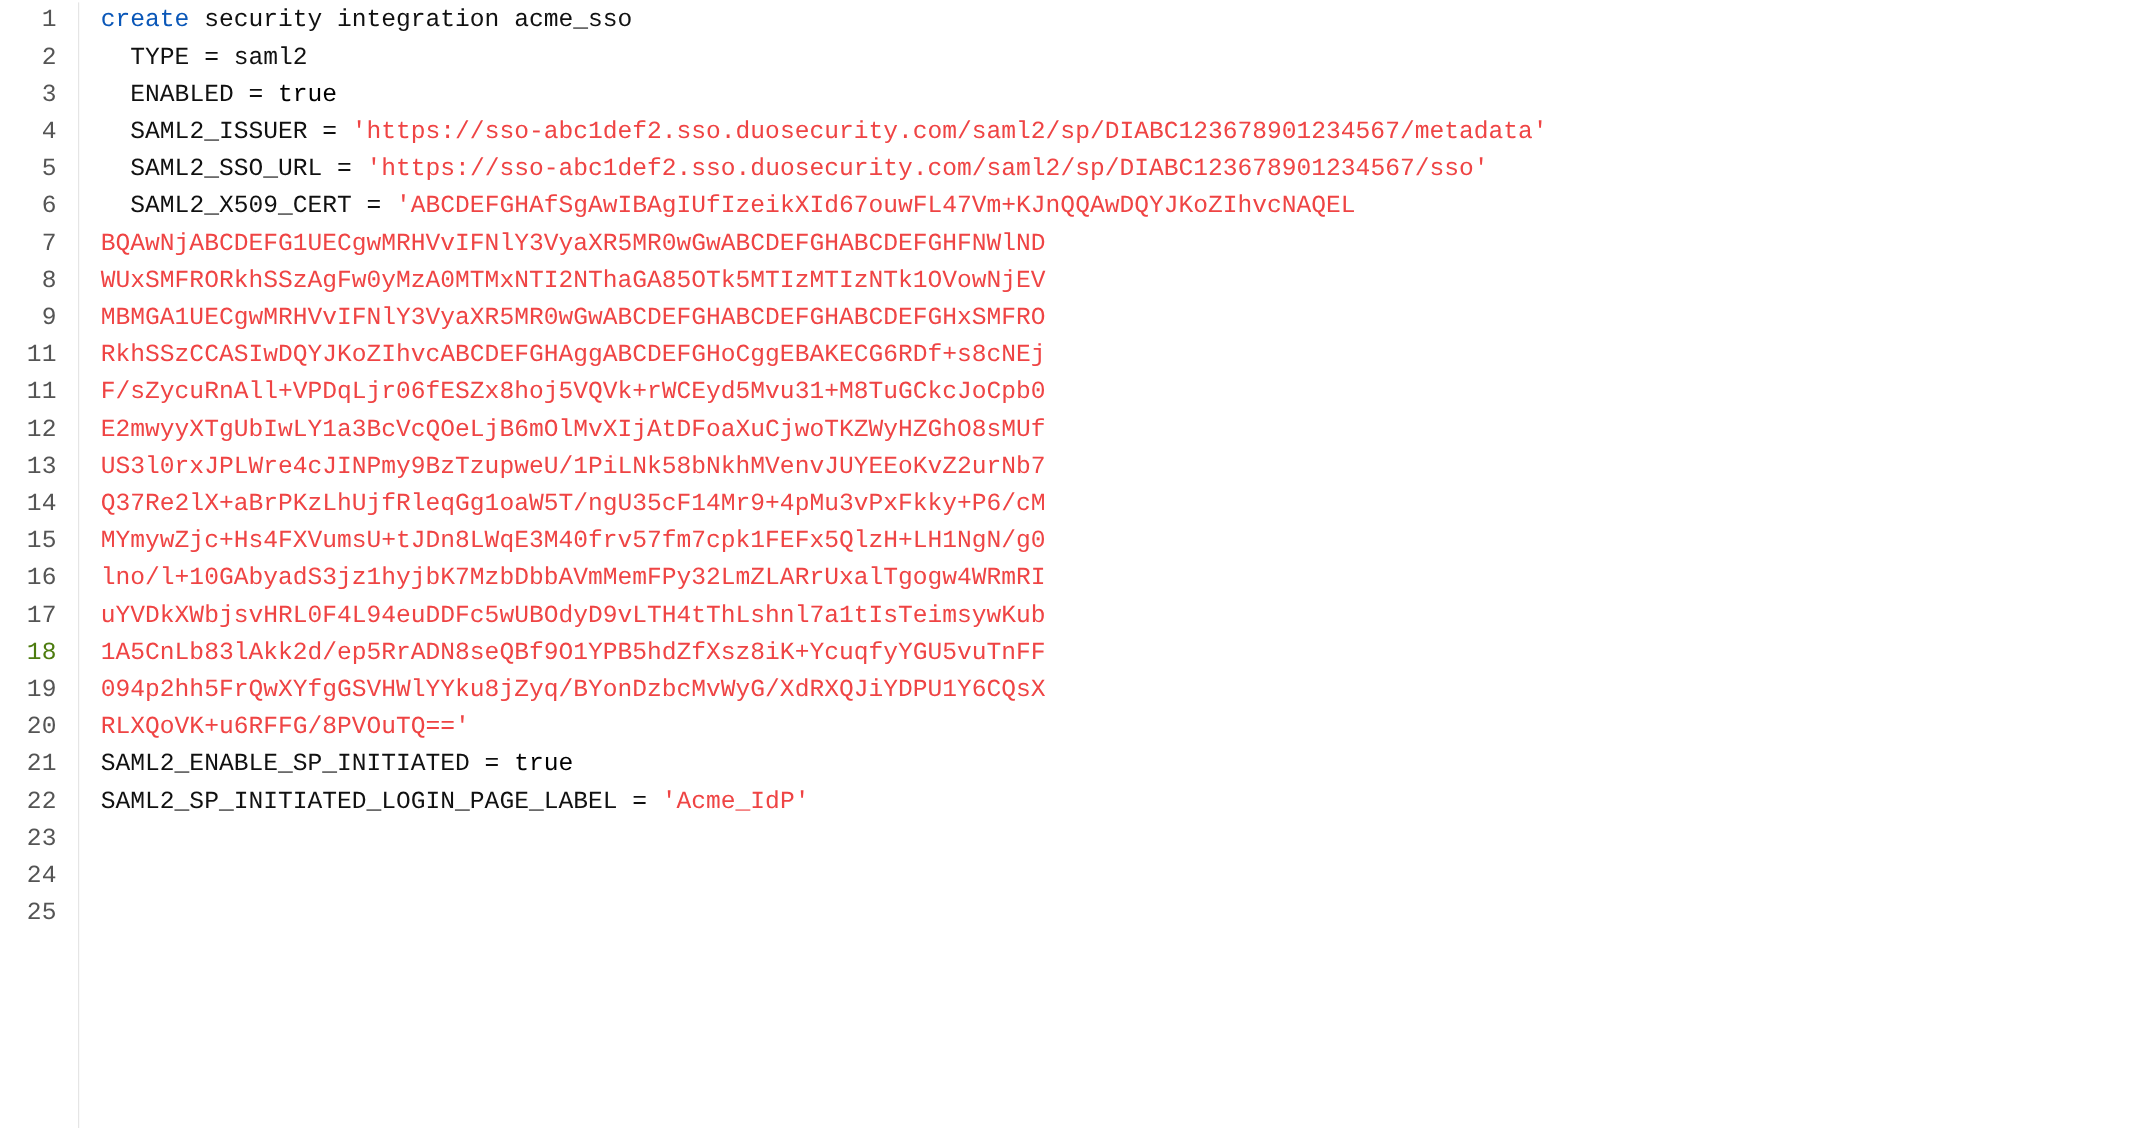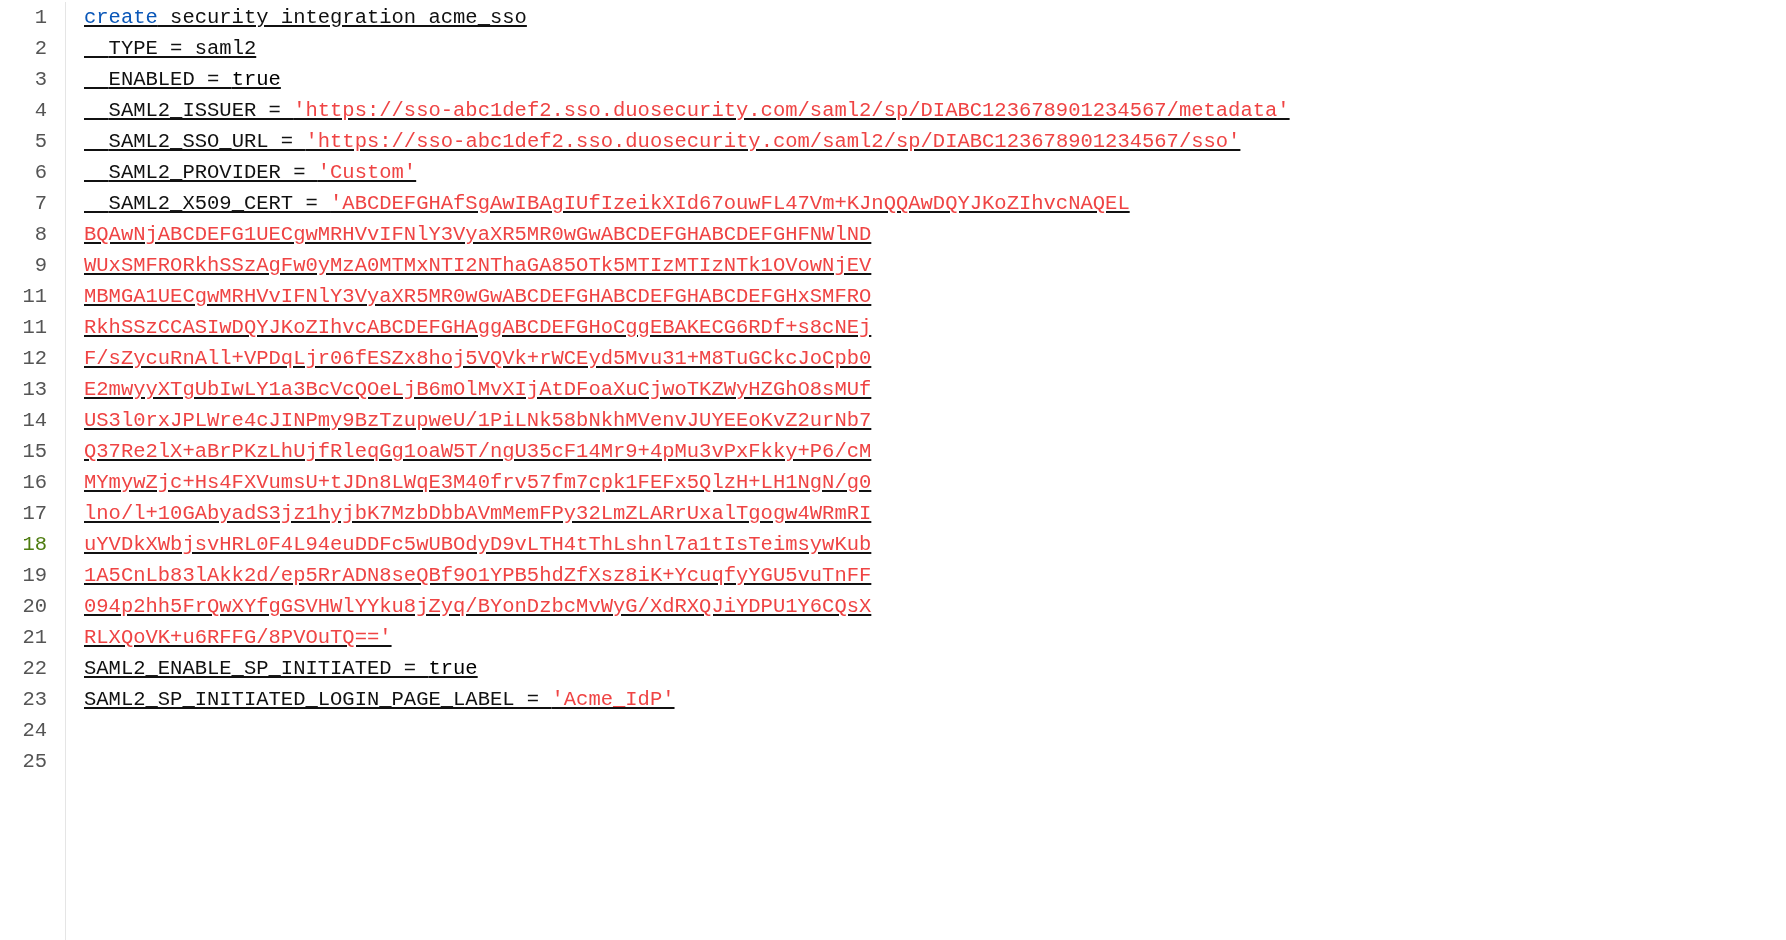--- a/index.html
+++ b/index.html
@@ -33,21 +33,20 @@
   .gutter .ln.active { color:#4d7c0f; }
   .code {
     flex:1 1 auto;
     padding-left:18px;
     padding-right:8px;
   }
   .line {
     height:31px;
     white-space:pre;
     font-variant-ligatures:none;
-    text-decoration:underline;
   }
   .tok-kw  { color:#0a57b8; }
   .tok-str { color:#ef4444; }
   .tok-bool{ color:#000000; }
 </style>
 </head>
 <body>
 
 <div class="editor">
   <div class="gutter" id="gutter">
@@ -76,21 +75,20 @@
       <div class="ln">23</div>
       <div class="ln">24</div>
       <div class="ln">25</div>
     </div>
   <div class="code" id="code">
       <div class="line"><span class="tok-kw">create</span><span> security integration acme_sso</span></div>
       <div class="line"><span>  </span><span>TYPE = saml2</span></div>
       <div class="line"><span>  </span><span>ENABLED = </span><span class="tok-bool">true</span></div>
       <div class="line"><span>  </span><span>SAML2_ISSUER = </span><span class="tok-str">'https://sso-abc1def2.sso.duosecurity.com/saml2/sp/DIABC123678901234567/metadata'</span></div>
       <div class="line"><span>  </span><span>SAML2_SSO_URL = </span><span class="tok-str">'https://sso-abc1def2.sso.duosecurity.com/saml2/sp/DIABC123678901234567/sso'</span></div>
-      <div class="line"><span>  </span><span>SAML2_PROVIDER = </span><span class="tok-str">'Custom'</span></div>
       <div class="line"><span>  </span><span>SAML2_X509_CERT = </span><span class="tok-str">'ABCDEFGHAfSgAwIBAgIUfIzeikXId67ouwFL47Vm+KJnQQAwDQYJKoZIhvcNAQEL</span></div>
       <div class="line"><span class="tok-str">BQAwNjABCDEFG1UECgwMRHVvIFNlY3VyaXR5MR0wGwABCDEFGHABCDEFGHFNWlND</span></div>
       <div class="line"><span class="tok-str">WUxSMFRORkhSSzAgFw0yMzA0MTMxNTI2NThaGA85OTk5MTIzMTIzNTk1OVowNjEV</span></div>
       <div class="line"><span class="tok-str">MBMGA1UECgwMRHVvIFNlY3VyaXR5MR0wGwABCDEFGHABCDEFGHABCDEFGHxSMFRO</span></div>
       <div class="line"><span class="tok-str">RkhSSzCCASIwDQYJKoZIhvcABCDEFGHAggABCDEFGHoCggEBAKECG6RDf+s8cNEj</span></div>
       <div class="line"><span class="tok-str">F/sZycuRnAll+VPDqLjr06fESZx8hoj5VQVk+rWCEyd5Mvu31+M8TuGCkcJoCpb0</span></div>
       <div class="line"><span class="tok-str">E2mwyyXTgUbIwLY1a3BcVcQOeLjB6mOlMvXIjAtDFoaXuCjwoTKZWyHZGhO8sMUf</span></div>
       <div class="line"><span class="tok-str">US3l0rxJPLWre4cJINPmy9BzTzupweU/1PiLNk58bNkhMVenvJUYEEoKvZ2urNb7</span></div>
       <div class="line"><span class="tok-str">Q37Re2lX+aBrPKzLhUjfRleqGg1oaW5T/ngU35cF14Mr9+4pMu3vPxFkky+P6/cM</span></div>
       <div class="line"><span class="tok-str">MYmywZjc+Hs4FXVumsU+tJDn8LWqE3M40frv57fm7cpk1FEFx5QlzH+LH1NgN/g0</span></div>

